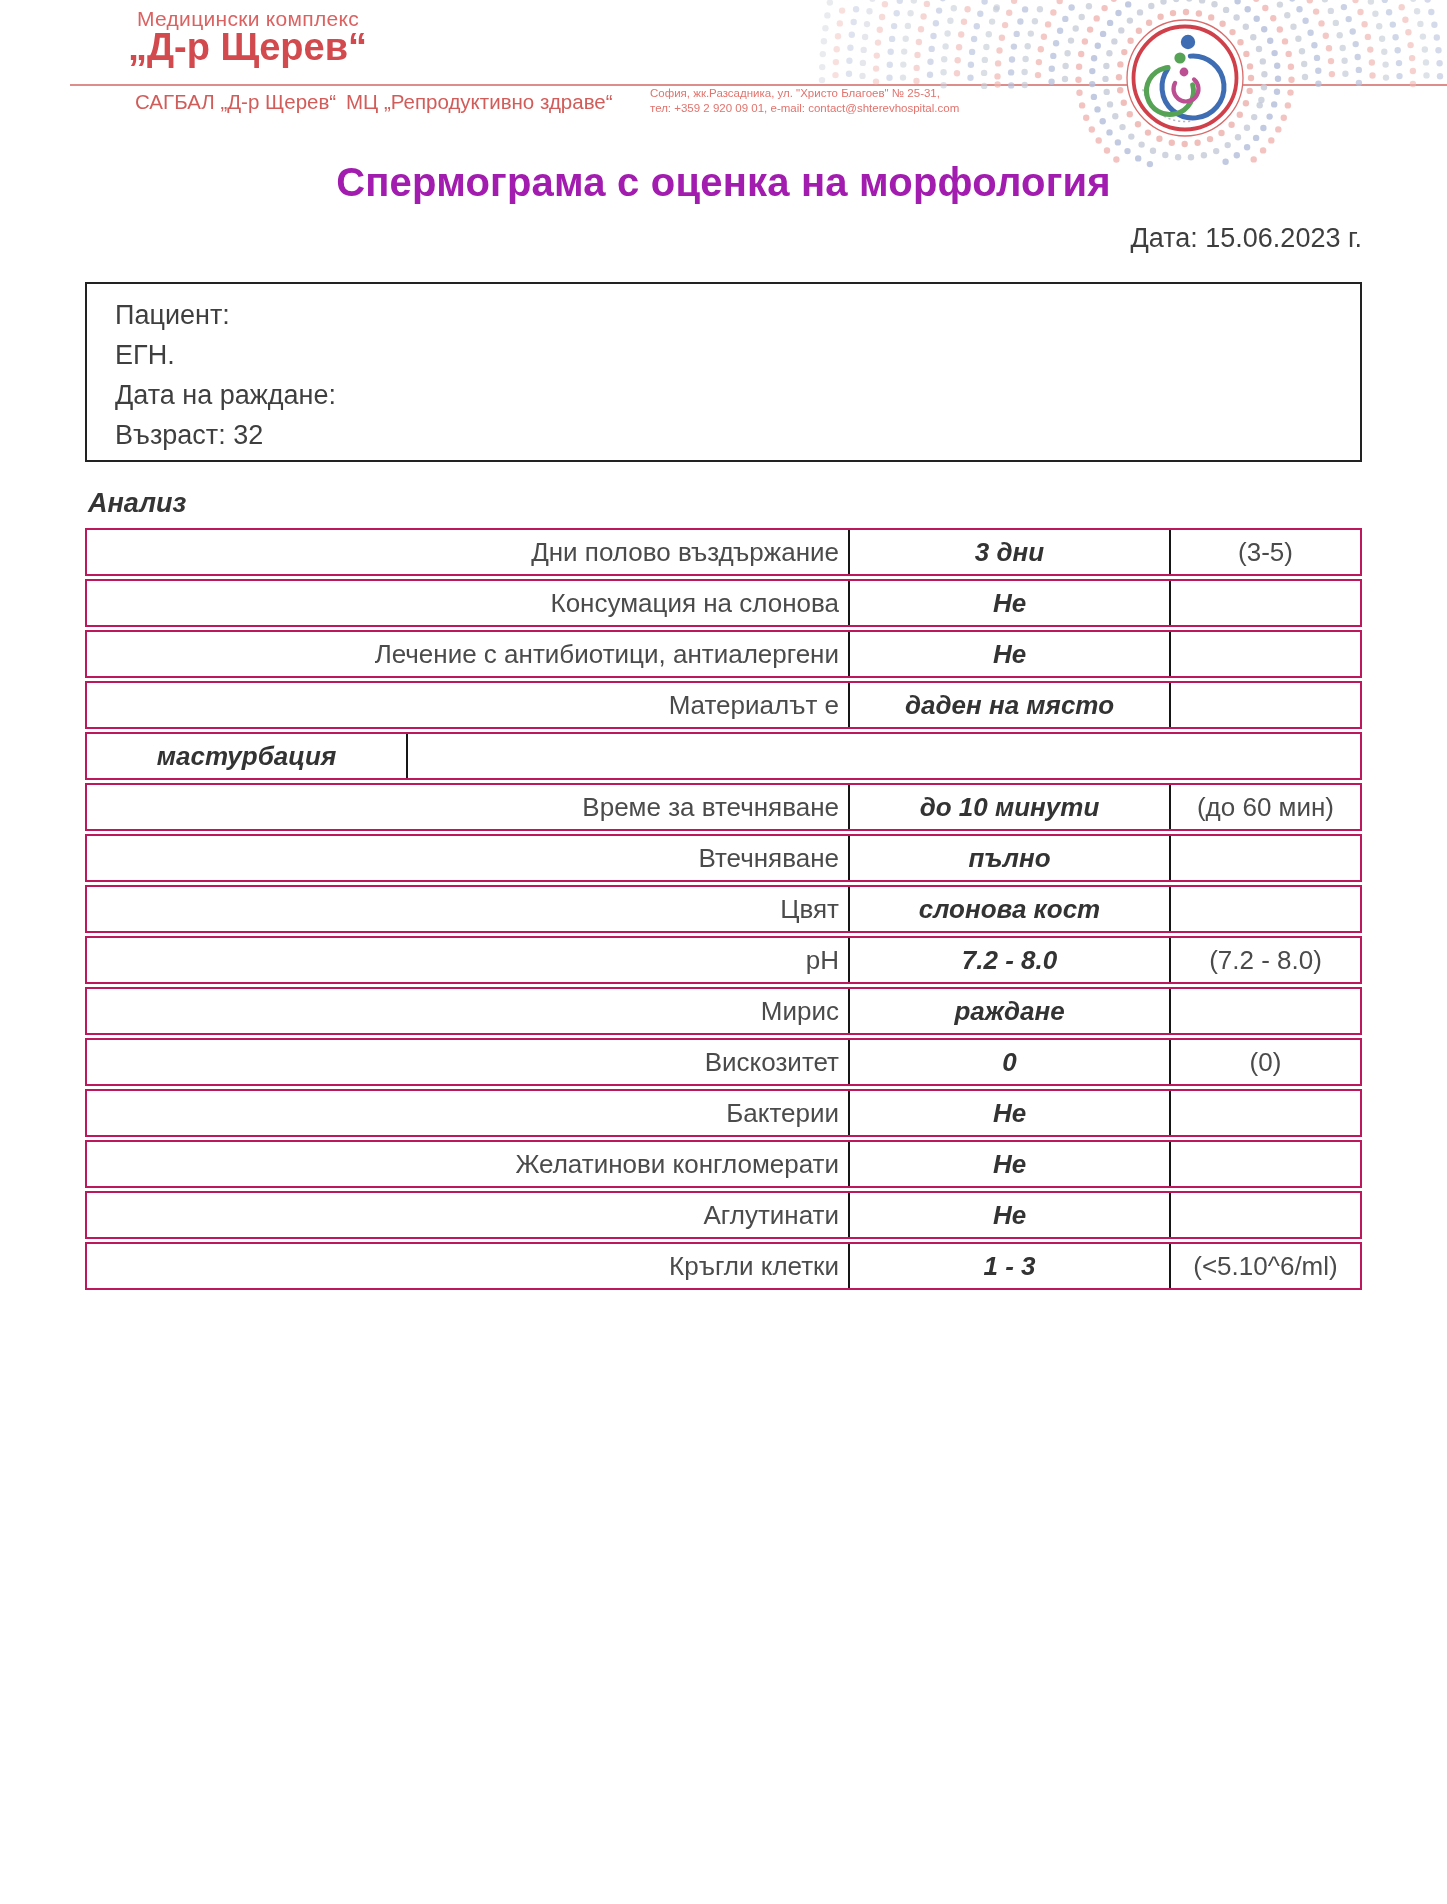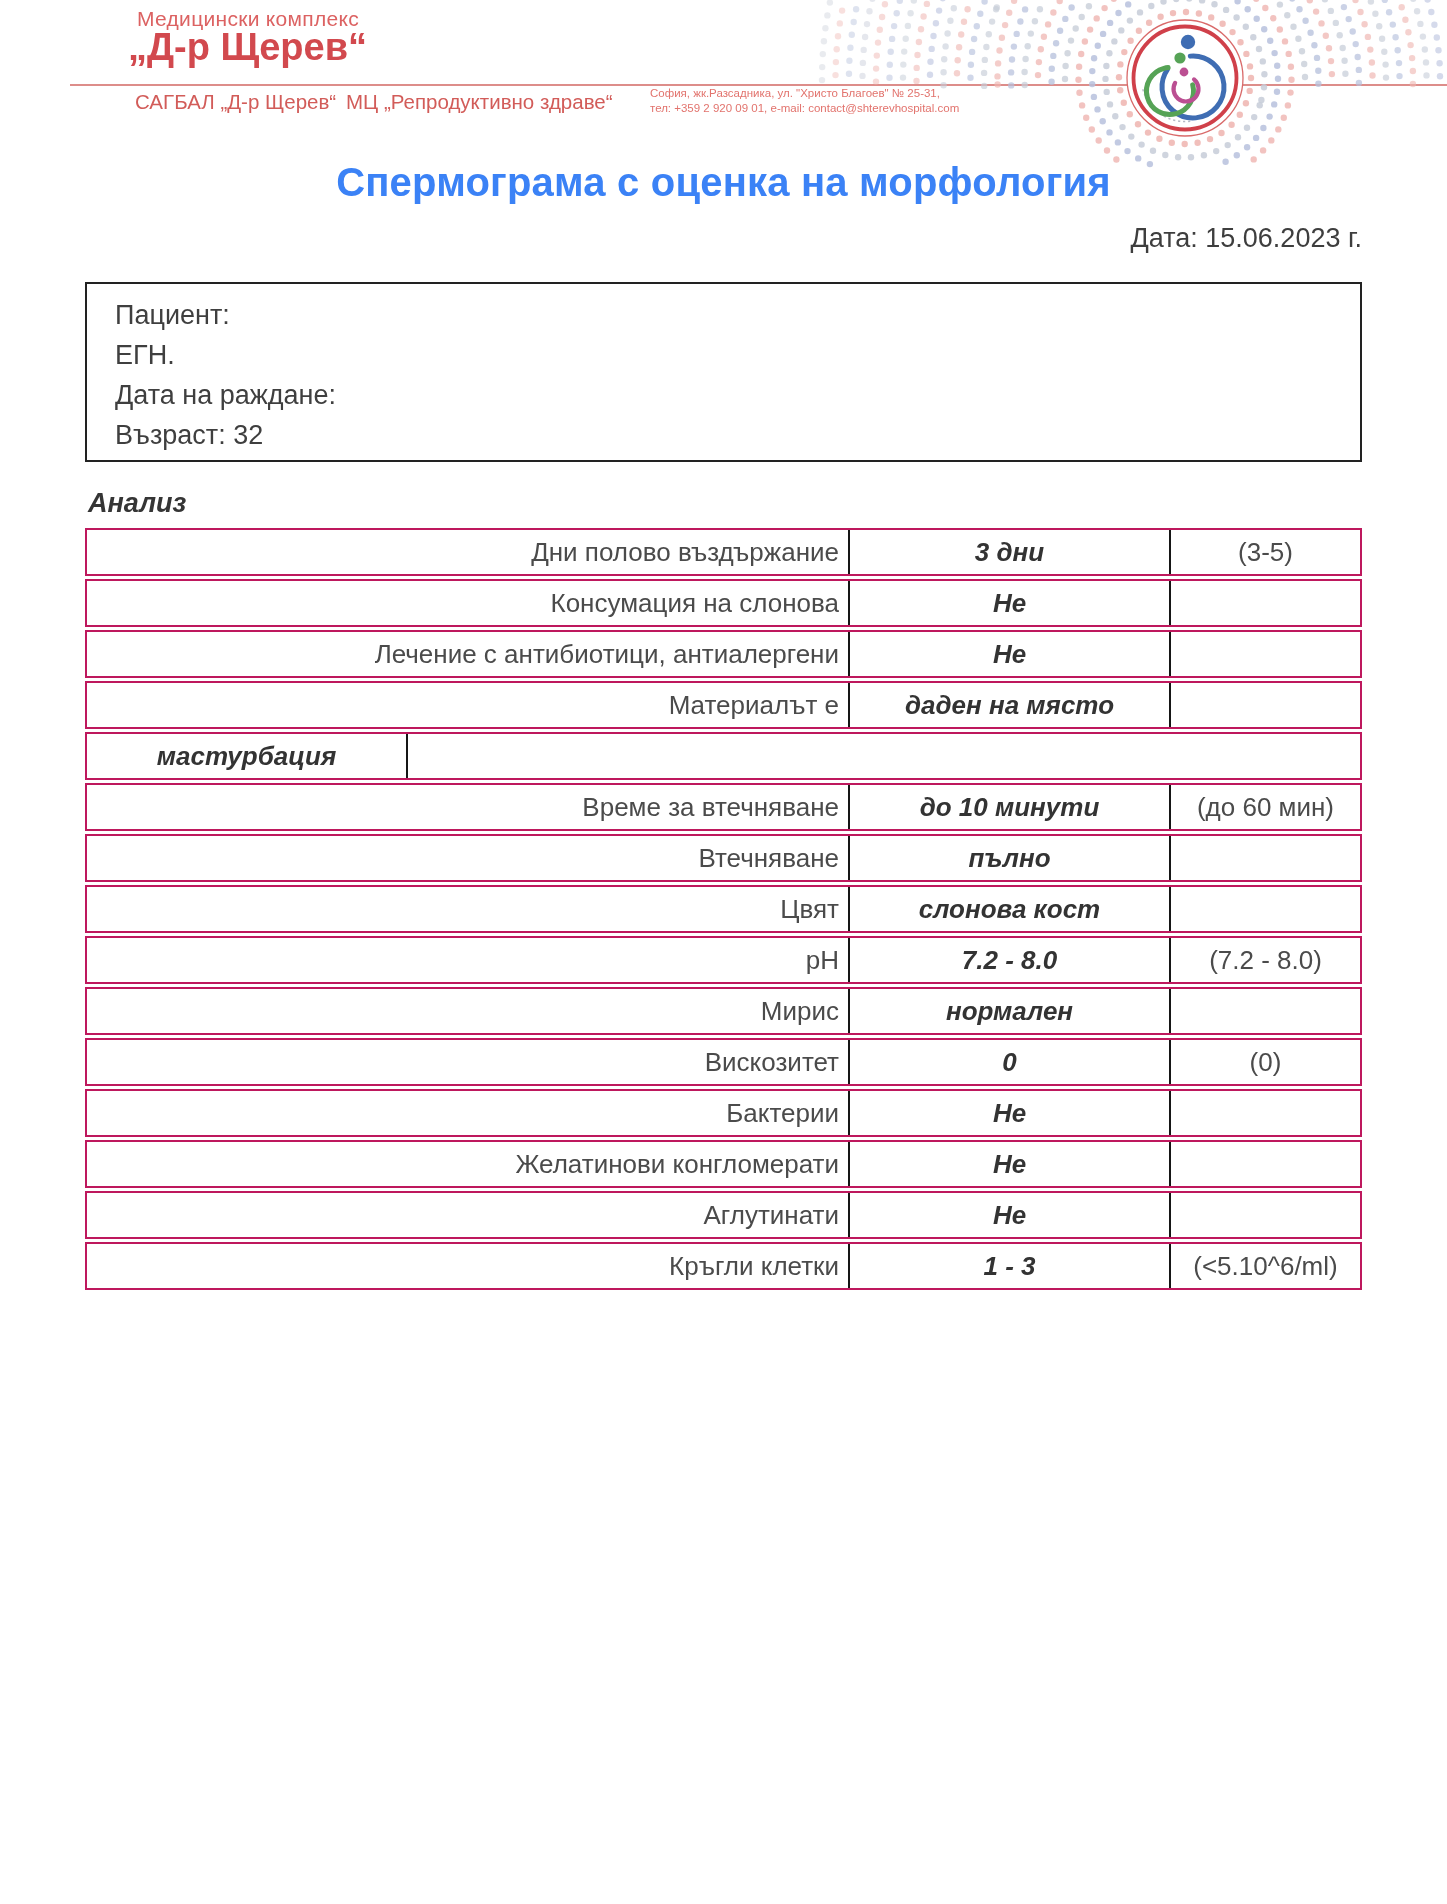--- a/index.html
+++ b/index.html
@@ -37,21 +37,21 @@
     font-size: 11.5px; line-height: 15px; color: #e2736d;
     white-space: nowrap;
   }
   .deco-svg { position: absolute; left: 810px; top: 0; width: 637px; height: 190px; }
 
   
   .main { padding: 0 85px; }
   .doc-title {
     margin-top: 10px;
     text-align: center;
-    font-size: 40px; font-weight: bold; color: #3b82f6;
+    font-size: 40px; font-weight: bold; color: #a21caf;
     letter-spacing: .2px;
   }
   .doc-date {
     margin-top: 18px;
     text-align: right;
     font-size: 27px; color: #3e3e3e;
   }
   .patient-box {
     margin-top: 28px;
     border: 2px solid #222;
@@ -525,21 +525,21 @@
     <div class="c-value">слонова кост</div>
     <div class="c-ref"></div>
   </div>
       <div class="arow">
     <div class="c-label">pH</div>
     <div class="c-value">7.2 - 8.0</div>
     <div class="c-ref">(7.2 - 8.0)</div>
   </div>
       <div class="arow">
     <div class="c-label">Мирис</div>
-    <div class="c-value">нормален</div>
+    <div class="c-value">раждане</div>
     <div class="c-ref"></div>
   </div>
       <div class="arow">
     <div class="c-label">Вискозитет</div>
     <div class="c-value">0</div>
     <div class="c-ref">(0)</div>
   </div>
       <div class="arow">
     <div class="c-label">Бактерии</div>
     <div class="c-value">Не</div>

